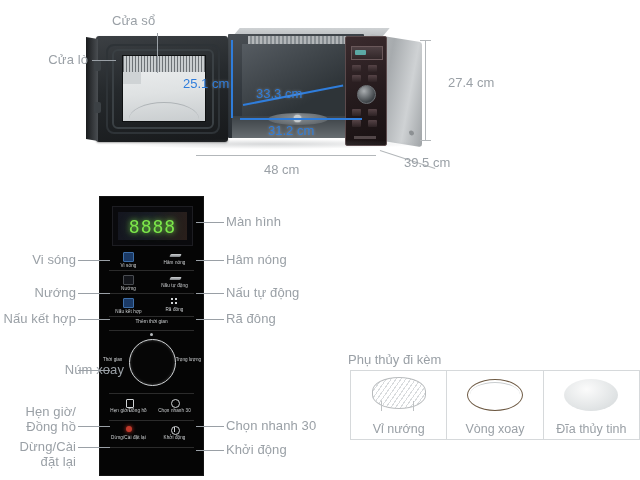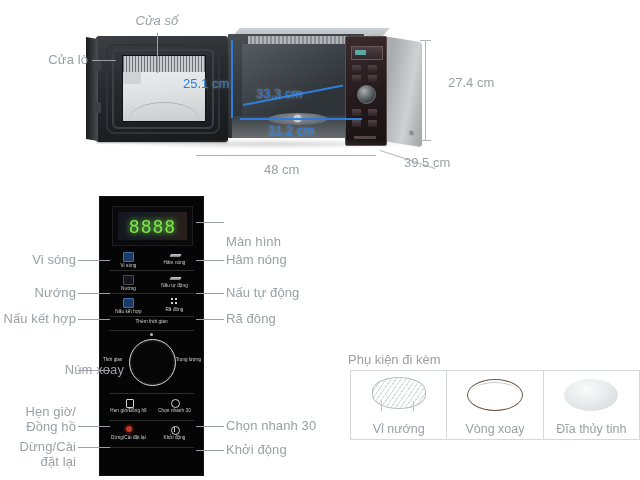--- a/index.html
+++ b/index.html
@@ -9,21 +9,21 @@
     font-family:"Liberation Sans","DejaVu Sans",sans-serif;
     color:#8f9296;
     overflow:hidden;
     position:relative;
   }
   .stage{position:absolute;inset:0;width:640px;height:480px;}
 
   
   .lbl{position:absolute;font-size:13px;color:#9aa0a6;white-space:nowrap;line-height:1.15;letter-spacing:.1px;}
   .lbl.r{text-align:right;}
-  .lbl.c{text-align:center;font-style:italic;}
+  .lbl.c{}
   .leader{position:absolute;background:#9aa0a6;}
   .leader.h{height:1px;}
   .leader.v{width:1px;}
 
   
   .photo{position:absolute;left:0;top:0;width:640px;height:180px;}
 
   
   .body-side{
     position:absolute;left:370px;top:38px;width:52px;height:105px;
@@ -377,38 +377,38 @@
 
   <div class="lbl r" style="left:0;top:405px;width:76px;white-space:pre-line;">Hẹn giờ/
 Đồng hồ</div>
   <div class="leader h" style="left:78px;top:426px;width:32px;"></div>
 
   <div class="lbl r" style="left:0;top:440px;width:76px;white-space:pre-line;">Dừng/Cài
 đặt lại</div>
   <div class="leader h" style="left:78px;top:447px;width:32px;"></div>
 
   <div class="leader h" style="left:196px;top:222px;width:28px;"></div>
-  <div class="lbl" style="left:226px;top:215px;margin-top:20px;">Màn hình</div>
+  <div class="lbl" style="left:226px;top:215px;">Màn hình</div>
 
   <div class="leader h" style="left:196px;top:260px;width:28px;"></div>
   <div class="lbl" style="left:226px;top:253px;">Hâm nóng</div>
 
   <div class="leader h" style="left:196px;top:293px;width:28px;"></div>
   <div class="lbl" style="left:226px;top:286px;">Nấu tự động</div>
 
   <div class="leader h" style="left:196px;top:319px;width:28px;"></div>
   <div class="lbl" style="left:226px;top:312px;">Rã đông</div>
 
   <div class="leader h" style="left:196px;top:426px;width:28px;"></div>
   <div class="lbl" style="left:226px;top:419px;">Chọn nhanh 30</div>
 
   <div class="leader h" style="left:196px;top:450px;width:28px;"></div>
   <div class="lbl" style="left:226px;top:443px;">Khởi động</div>
 
-  <div class="acc-title">Phụ kiện đi kèm</div>
+  <div class="acc-title">Phụ thủy đi kèm</div>
 
   <div class="acc-box">
 
     <div class="acc-cell">
       <div class="acc-art">
         <span class="rack"></span>
         <span class="rack-leg" style="left:30px;"></span>
         <span class="rack-leg" style="left:62px;"></span>
       </div>
       <div class="acc-name">Vỉ nướng</div>

